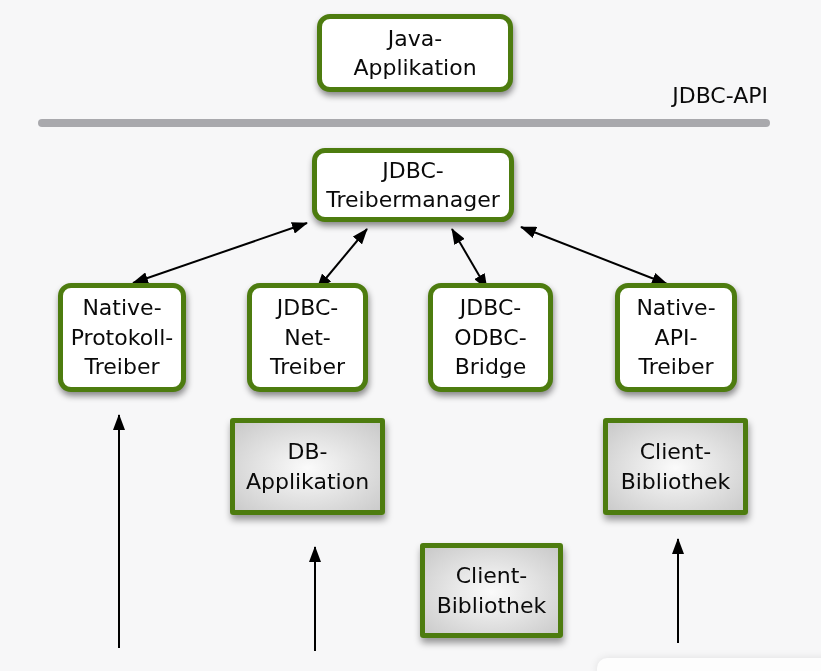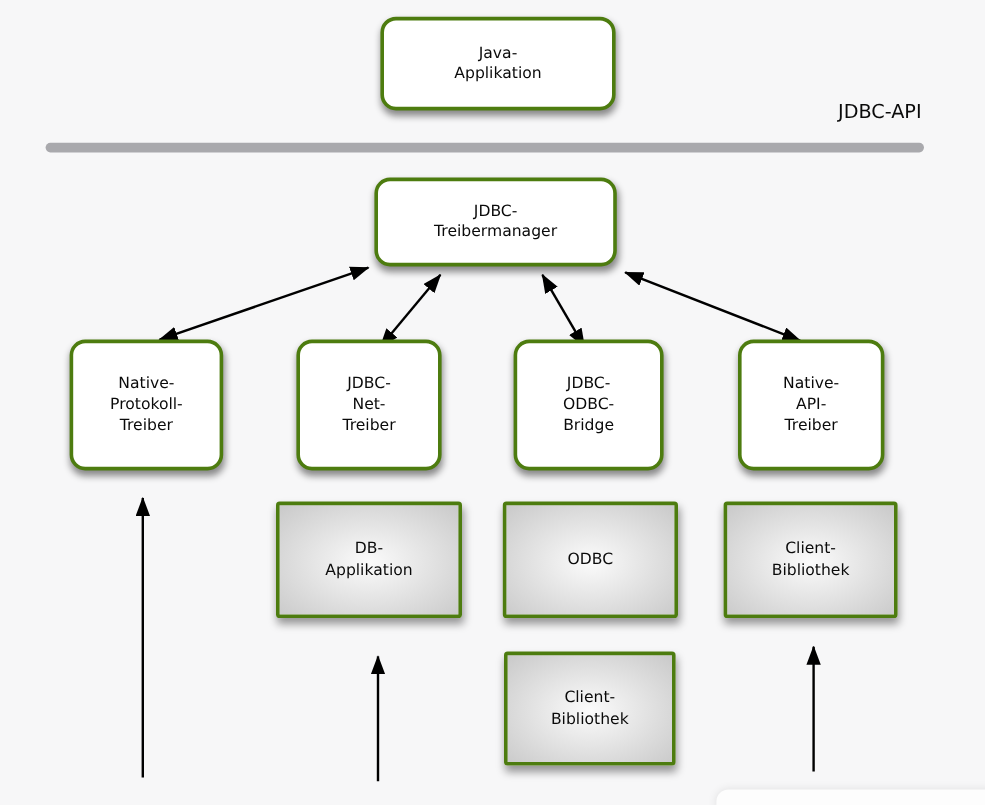--- a/index.html
+++ b/index.html
@@ -7,39 +7,39 @@
     position:relative;width:821px;height:671px;overflow:hidden;
     background:#f7f7f8;
     font-family:"DejaVu Sans","Liberation Sans",sans-serif;
     color:#0a0a0a;
   }
   .arrows{position:absolute;left:0;top:0;z-index:1;}
   .node{
     position:absolute;z-index:2;box-sizing:border-box;
     display:flex;align-items:center;justify-content:center;
     text-align:center;white-space:pre-line;
-    font-size:13px;line-height:1.34;font-weight:500;
-    border:3px solid #4d7c0f;
+    font-size:22px;line-height:1.34;font-weight:500;
+    border:5px solid #4d7c0f;
   }
   .node-white{
     background:#ffffff;border-radius:13px;
     box-shadow:1px 4px 6px rgba(0,0,0,0.45);
   }
   .node-gray{
     background:radial-gradient(ellipse at 50% 52%, #fbfbfb 0%, #e3e3e3 48%, #c9c9c9 100%);
     border-radius:3px;
     box-shadow:1px 5px 7px rgba(0,0,0,0.4);
   }
   .api-bar{
     position:absolute;left:38px;top:119px;width:732px;height:8px;
     background:#a9a9ad;border-radius:4px;z-index:1;
   }
   .api-label{
     position:absolute;left:600px;top:83px;width:168px;
-    text-align:right;font-size:16px;font-weight:500;z-index:2;
+    text-align:right;font-size:22px;font-weight:500;z-index:2;
   }
   .peek-box{
     position:absolute;left:597px;top:658px;width:230px;height:16px;
     background:#fdfdfd;border-radius:10px 0 0 0;z-index:0;
     box-shadow:0 0 8px rgba(0,0,0,0.10);
   }
   
   .n-java{left:317px;top:14px;width:196px;height:78px;}
   .n-mgr{left:312px;top:148px;width:202px;height:74px;}
   .n-proto{left:58px;top:283px;width:128px;height:109px;}
@@ -108,23 +108,20 @@
     <span>Native-
 API-
 Treiber</span>
   </div>
 
   <div class="node node-gray n-dbmw">
     <span>DB-
 Applikation</span>
   </div>
 
-  <div class="node node-gray n-odbc">
-    <span>ODBC</span>
-  </div>
 
   <div class="node node-gray n-clib1">
     <span>Client-
 Bibliothek</span>
   </div>
 
   <div class="node node-gray n-clib2">
     <span>Client-
 Bibliothek</span>
   </div>

